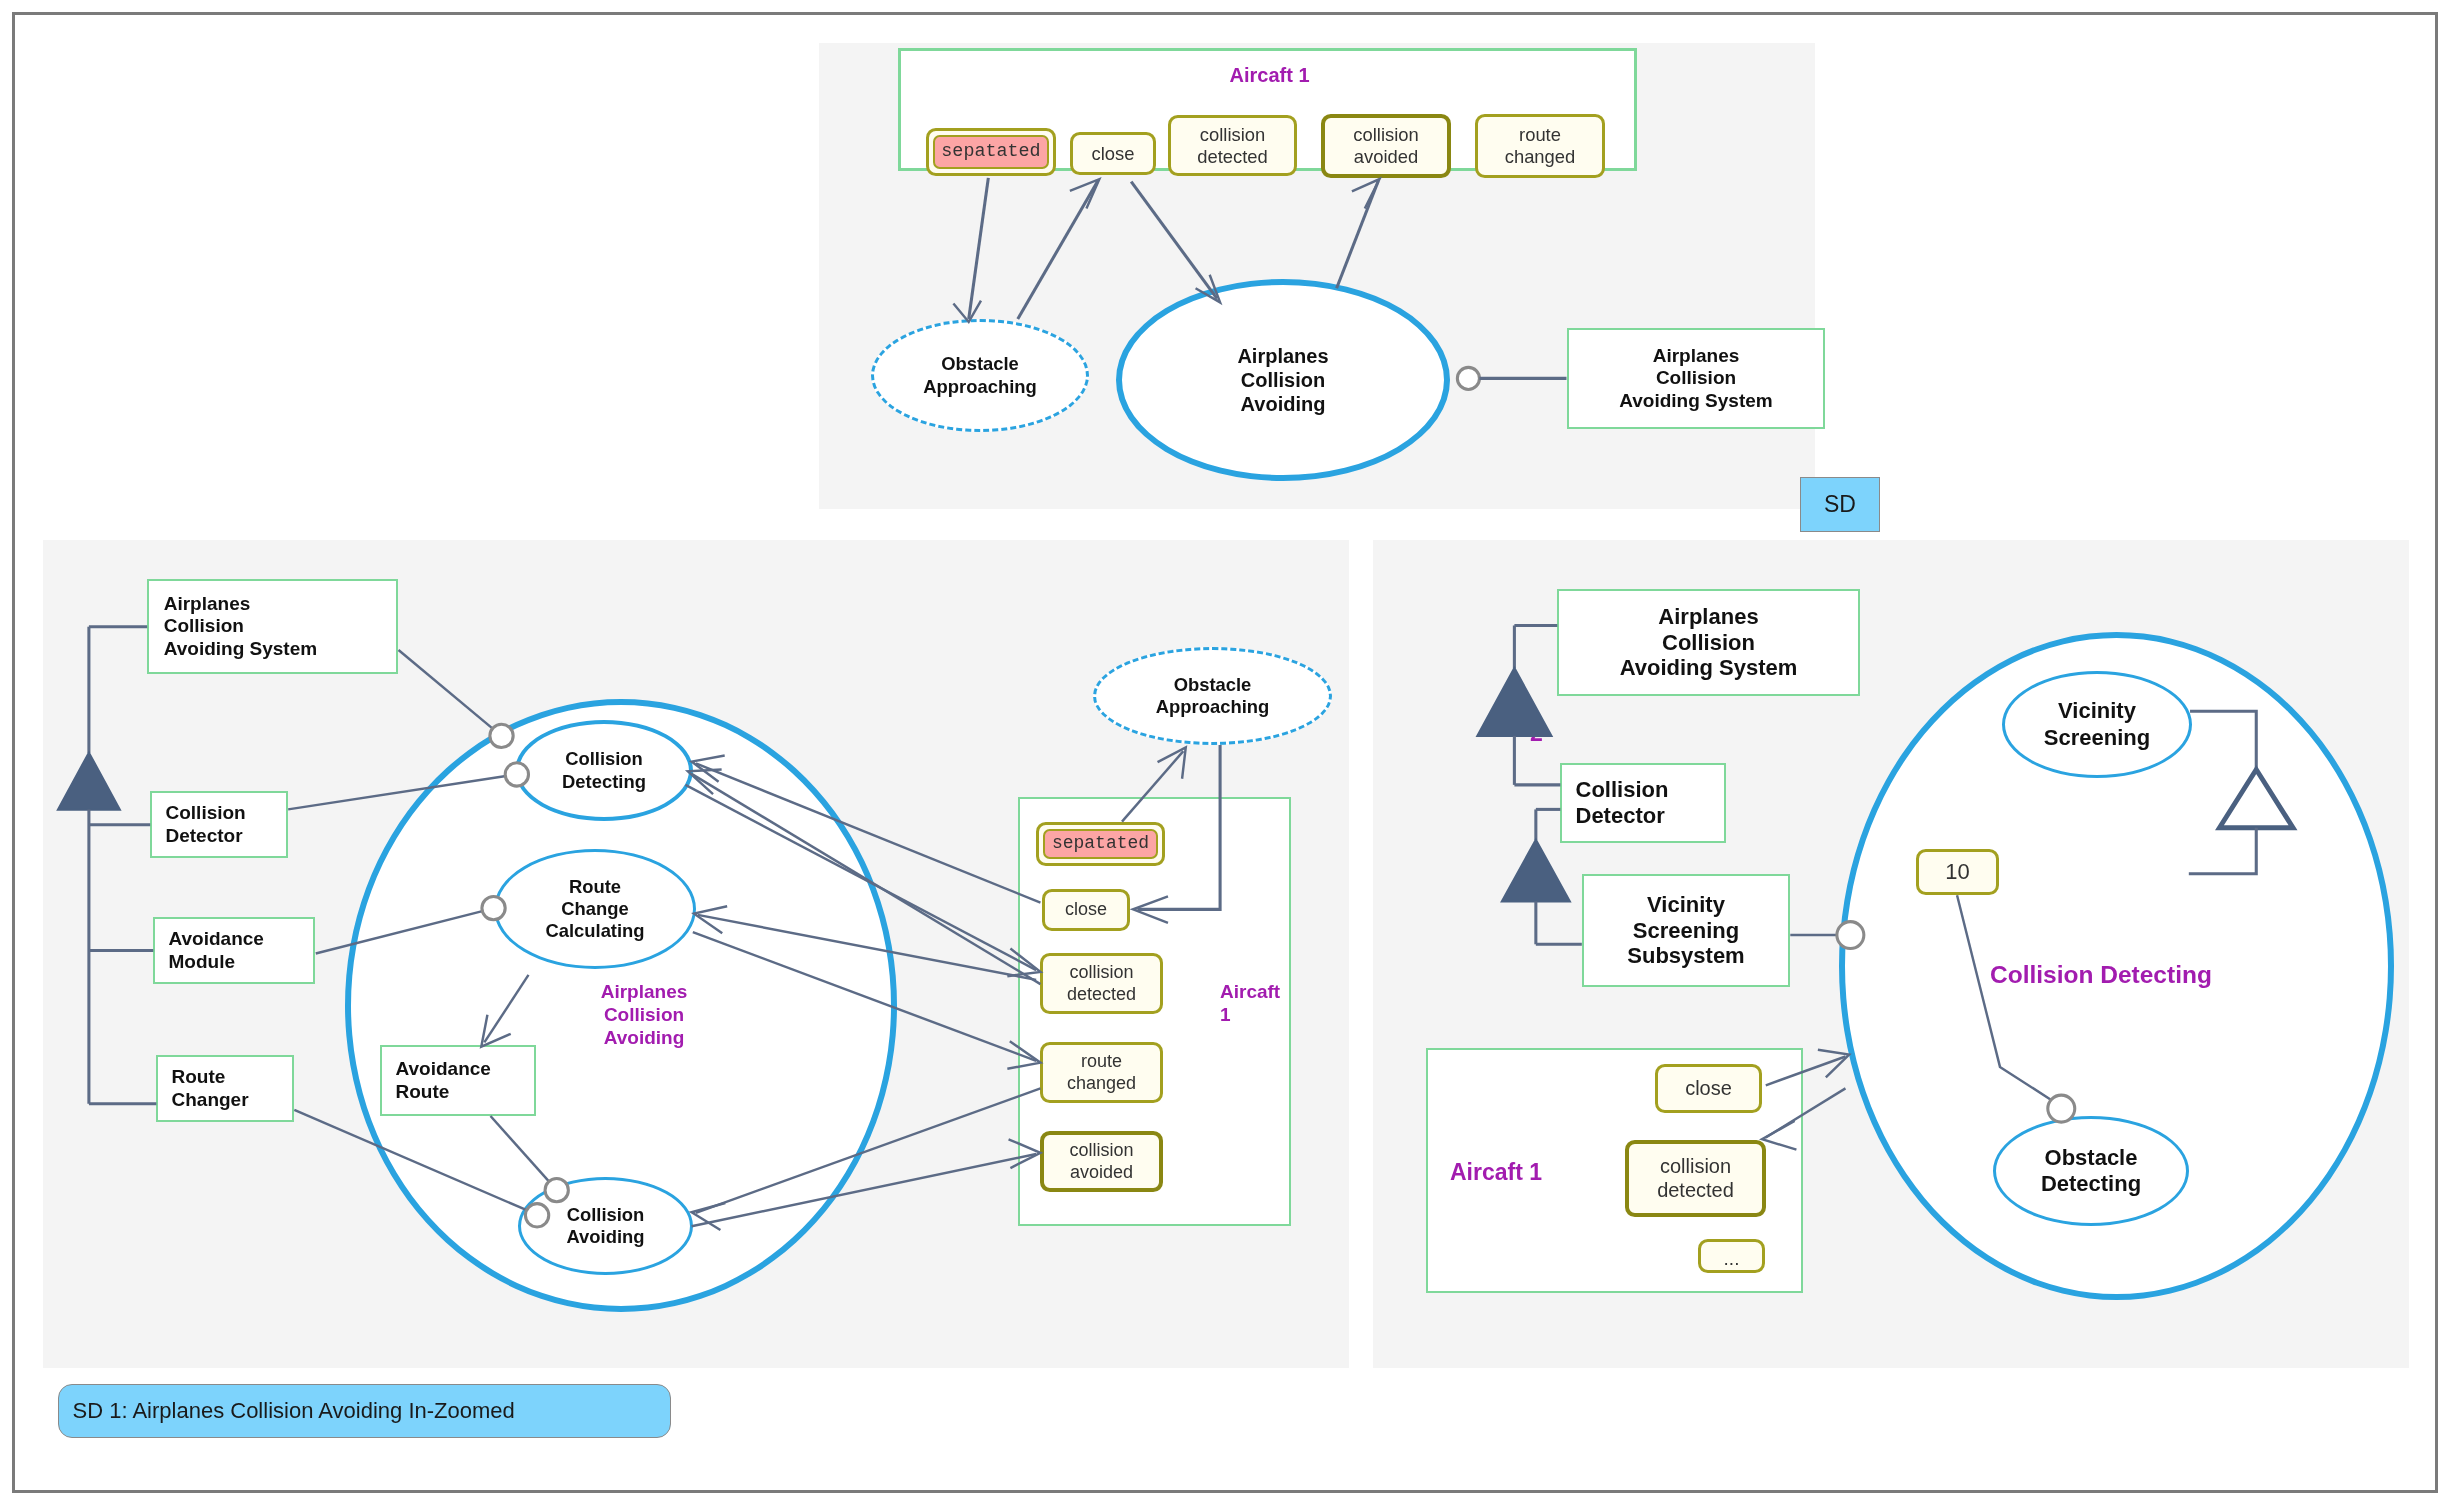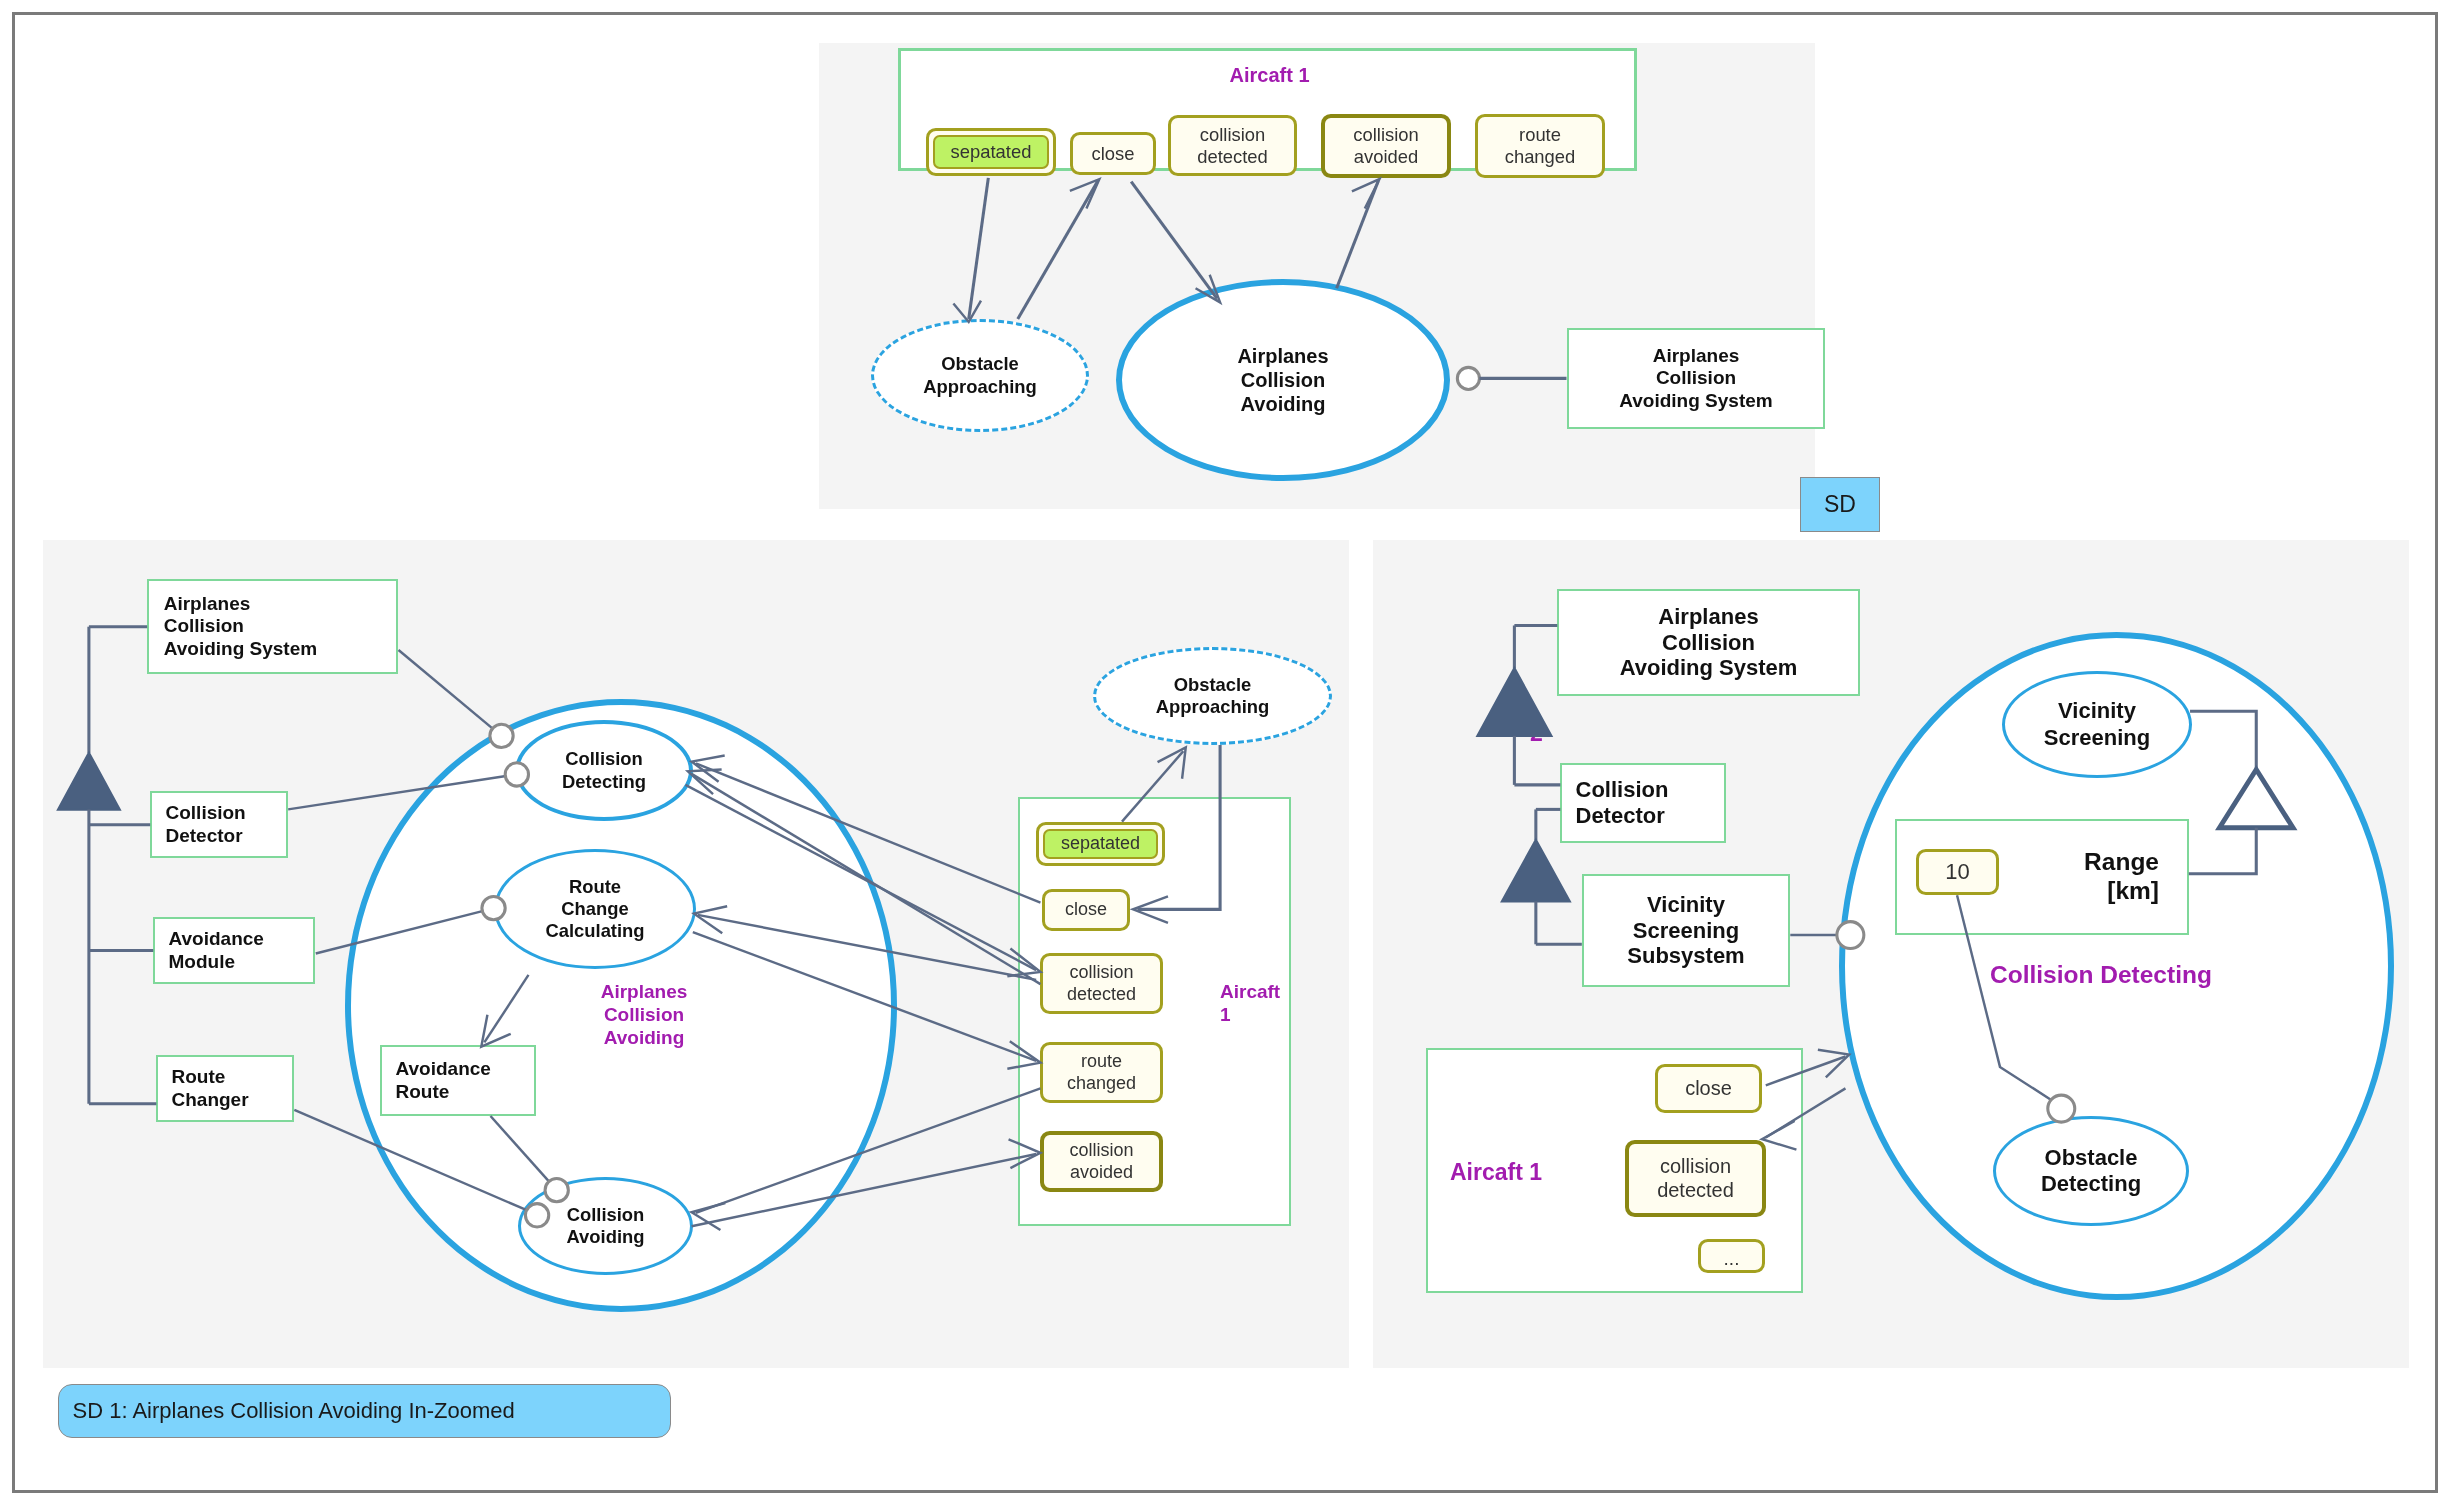--- a/index.html
+++ b/index.html
@@ -17,21 +17,21 @@
        display:flex;align-items:center;justify-content:center;text-align:center;
        font-weight:bold;color:#111;line-height:1.18;}
 
   
   .state{position:absolute;box-sizing:border-box;background:#fffdf0;border:3.1px solid #a3a01f;
          border-radius:9.8px;display:flex;align-items:center;justify-content:center;text-align:center;
          color:#333;line-height:1.18;}
   .state.thick{border-width:4.9px;border-color:#8a8712;}
   .state.initial{border-width:3.7px;padding:4.3px;}
   .state.initial > span{display:flex;align-items:center;justify-content:center;width:100%;height:100%;
-        border:2.5px solid #a3a01f;border-radius:6.7px;box-sizing:border-box;background:#bef264;}
+        border:2.5px solid #a3a01f;border-radius:6.7px;box-sizing:border-box;background:#fca5a5;font-family:Liberation Mono, monospace;}
 
   
   .proc{position:absolute;box-sizing:border-box;border-radius:50%;background:#ffffff;
         border:4.3px solid #2aa3e0;display:flex;align-items:center;justify-content:center;
         text-align:center;font-weight:bold;color:#111;line-height:1.2;}
   .proc.thick{border-width:6.7px;}
   .proc.thin{border-width:3.1px;}
   .proc.env{border-style:dashed;border-width:3.7px;background:#ffffff;}
 
   
@@ -243,24 +243,20 @@
   <div class="proc thin" style="left:2002px;top:671px;width:190px;height:107px;flex-direction:column;font-size:22px;">
     <span>Vicinity</span>
     <span>Screening</span>
   </div>
 
   <div class="proc thin" style="left:1993px;top:1116px;width:196px;height:110px;flex-direction:column;font-size:22px;">
     <span>Obstacle</span>
     <span>Detecting</span>
   </div>
 
-  <div class="obj" style="left:1895px;top:819px;width:294px;height:116px;font-size:24.5px;flex-direction:column;align-items:flex-end;padding-right:28px;">
-    <span>Range</span>
-    <span>[km]</span>
-  </div>
   <div class="state" style="left:1916px;top:849px;width:83px;height:46px;font-size:22px;">
     <span>10</span>
   </div>
 
 
   <svg class="wires" viewBox="0 0 3996 2456">
     <defs></defs>
 
     <g>
       <path class="ln" d="M1612,290 L1580,520"></path>

